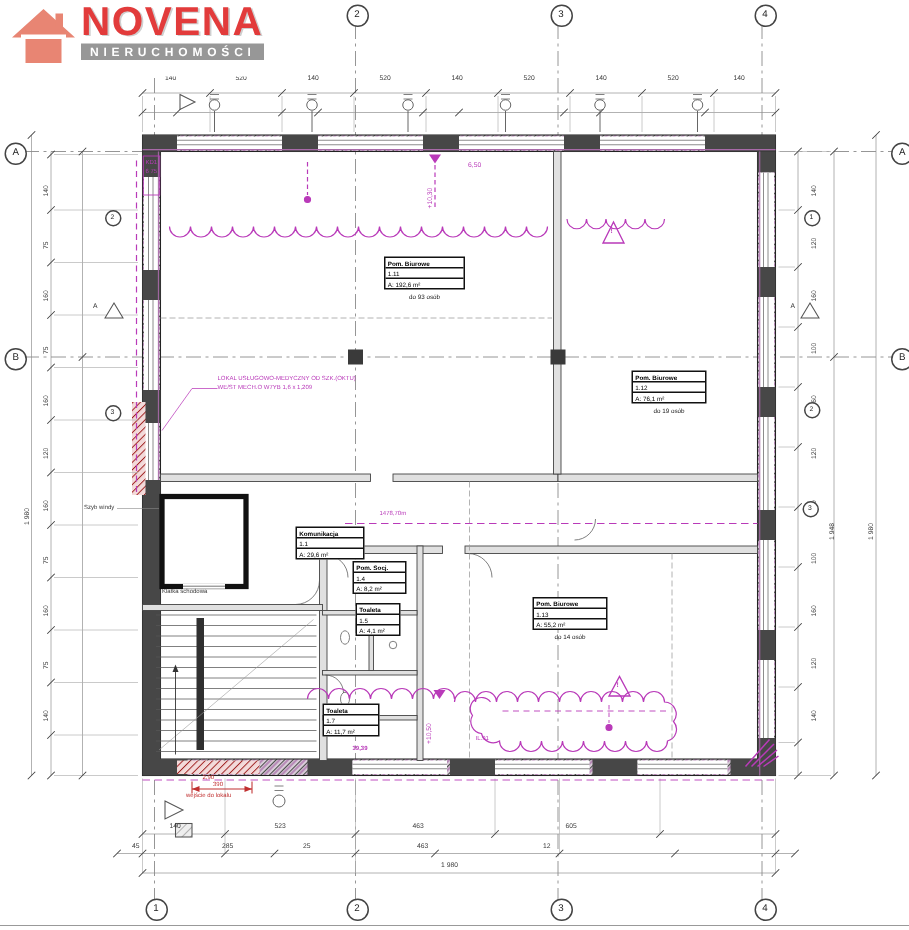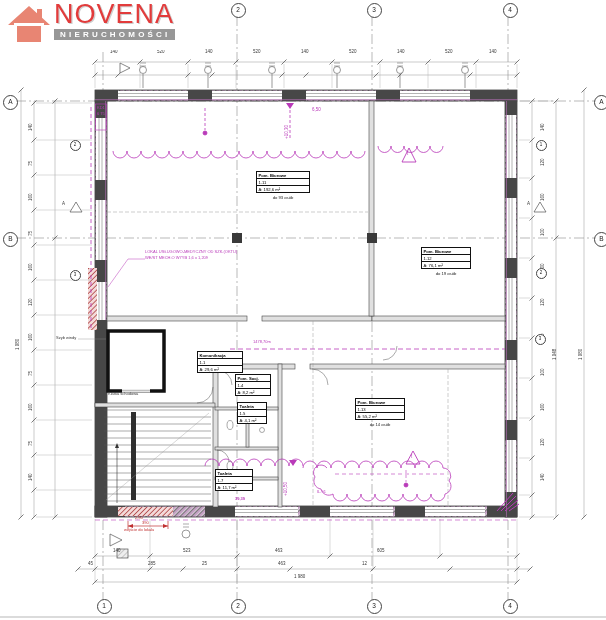--- a/index.html
+++ b/index.html
@@ -21,21 +21,21 @@
   .rtable{position:absolute;z-index:5}
   .rt-box{background:#fff;border:0.5px solid #111}
   .rt-name{font-weight:700;font-size:4.2px;padding:0.5px 1.5px;border-bottom:0.5px solid #111;white-space:nowrap}
   .rt-row{font-size:4.2px;padding:0.5px 1.5px;border-bottom:0.5px solid #111;white-space:nowrap}
   .rt-row.last{border-bottom:none}
   .rt-cap{font-size:4.2px;text-align:center;padding-top:1.5px;color:#222;white-space:nowrap}
   .rt-cap:empty{display:none}
   
   .logo{position:absolute;left:4px;top:2px;display:flex;align-items:flex-start;z-index:7;background:#fff;padding:0 2px}
   .logo-right{display:flex;flex-direction:column;margin-left:2px}
-  .logo-brand{font-size:27px;font-weight:400;color:#e23b3b;letter-spacing:1px;line-height:0.95;
+  .logo-brand{font-size:27px;font-weight:700;color:#e23b3b;letter-spacing:1px;line-height:0.95;
               text-shadow:1.2px 1.2px 0 #cfcfcf}
   .logo-tag{background:#979797;color:#fff;font-size:8px;letter-spacing:3.2px;padding:1.5px 4px 1px 6px;margin-top:1px;font-weight:600}
 </style>
 </head>
 <body>
 
 <div class="canvas">
 
 <svg class="lw" width="606" height="620" viewBox="0 0 606 620">
   <defs>

